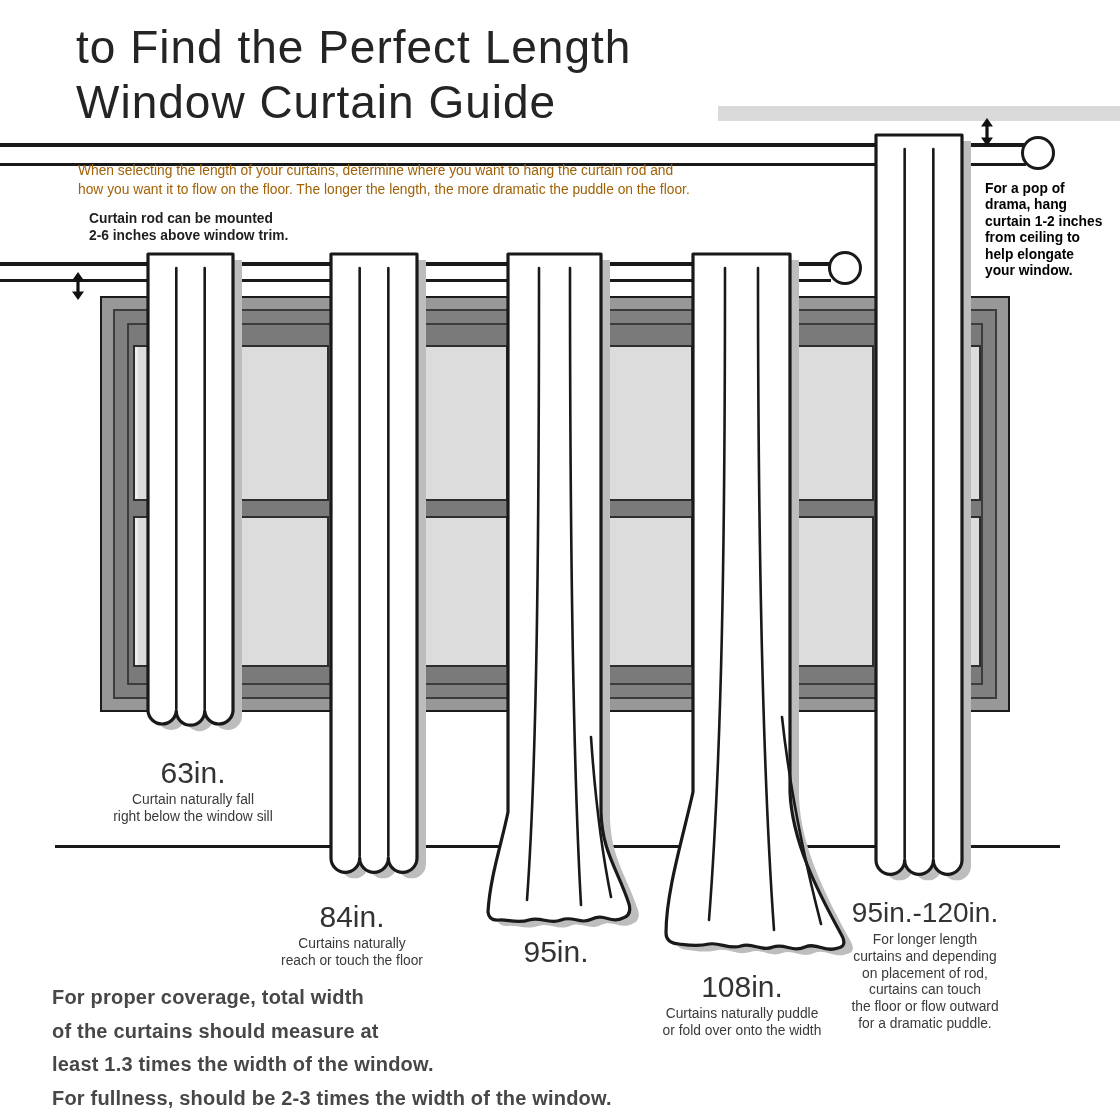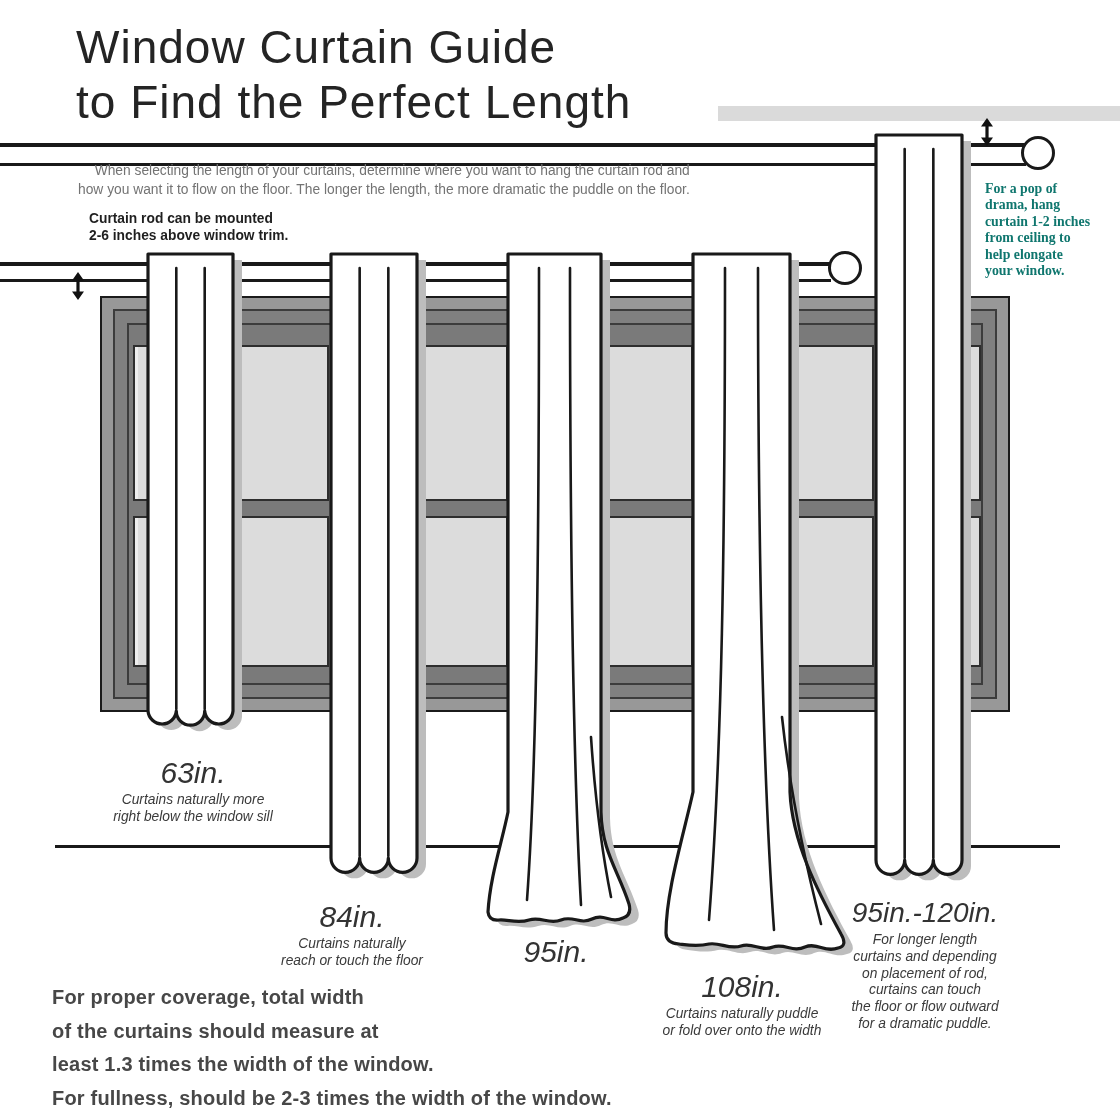--- a/index.html
+++ b/index.html
@@ -2,26 +2,26 @@
 <html style="--ink: #191919; --band: #dadada; --frame-outer: #989898; --frame-mid: #808080; --frame-inner: #7a7a7a; --pane: #dcdcdc; --curtain-shadow: #bdbdbd;"><head>
 <meta charset="utf-8">
 <style>
   html,body{margin:0;padding:0;background:#fff;}
   .stage{position:relative;width:1120px;height:1120px;background:#fff;overflow:hidden;
          font-family:"Liberation Sans",sans-serif;color:#2d2d2d;}
   .abs{position:absolute;}
 
   
   .title{left:76px;top:20px;font-size:46px;line-height:55px;letter-spacing:1px;color:#242424;z-index:6;}
-  .intro{left:78px;top:162px;font-size:13.8px;line-height:18.5px;color:#737373;z-index:6;text-align:right;}
+  .intro{left:78px;top:162px;font-size:13.8px;line-height:18.5px;color:#a16207;z-index:6;}
   .rodnote{left:78px;top:211px;font-size:13.8px;line-height:16.5px;font-weight:bold;color:#1f1f1f;z-index:6;margin-left:11px;}
-  .drama{left:985px;top:181px;font-size:13.8px;line-height:16.4px;font-weight:bold;color:#0f766e;z-index:6;font-family:Liberation Serif, serif;}
+  .drama{left:985px;top:181px;font-size:13.8px;line-height:16.4px;font-weight:bold;color:#000000;z-index:6;}
   .footer{left:52px;top:981px;font-size:20px;line-height:33.5px;font-weight:bold;color:#474747;letter-spacing:.2px;z-index:6;}
 
-  .clabel{text-align:center;color:#3a3a3a;z-index:6;font-style:italic;}
+  .clabel{text-align:center;color:#3a3a3a;z-index:6;}
   .clabel .num{font-size:30px;line-height:32px;color:#333;}
   .clabel .sub{font-size:13.8px;line-height:16.8px;margin-top:3px;}
   .clabel.small .num{font-size:28px;}
 
   
   .band{left:718px;top:106px;width:402px;height:15px;background:var(--band);z-index:1;}
   .rod{background:#fff;border-top:4px solid var(--ink);border-bottom:3px solid var(--ink);z-index:2;}
   .rod-top{left:0;top:143px;width:1026px;height:16px;}
   .rod-low{left:0;top:262px;width:831px;height:13px;}
   .finial{background:#fff;border:3px solid var(--ink);border-radius:50%;width:28px;height:28px;z-index:2;}
@@ -43,22 +43,22 @@
   .cshadow{fill:var(--curtain-shadow);stroke:none;}
 
   .arrow{z-index:6;}
 </style>
 </head>
 <body>
 
 <div class="stage">
 
   <div class="abs title">
+    <div>to Find the Perfect Length</div>
     <div>Window Curtain Guide</div>
-    <div>to Find the Perfect Length</div>
   </div>
 
   <div class="abs band"></div>
 
   <div class="abs rod rod-top"></div>
   <div class="abs finial finial-top"></div>
   <div class="abs rod rod-low"></div>
   <div class="abs finial finial-low"></div>
 
   <div class="abs winframe f1"></div>
@@ -136,21 +136,21 @@
     <div>drama, hang</div>
     <div>curtain 1-2 inches</div>
     <div>from ceiling to</div>
     <div>help elongate</div>
     <div>your window.</div>
   </div>
 
   <div class="abs clabel" style="left:93px;top:757px;width:200px">
     <div class="num">63in.</div>
     <div class="sub">
-      <div>Curtains naturally more</div>
+      <div>Curtain naturally fall</div>
       <div>right below the window sill</div>
     </div>
   </div>
 
   <div class="abs clabel" style="left:252px;top:901px;width:200px">
     <div class="num">84in.</div>
     <div class="sub">
       <div>Curtains naturally</div>
       <div>reach or touch the floor</div>
     </div>

